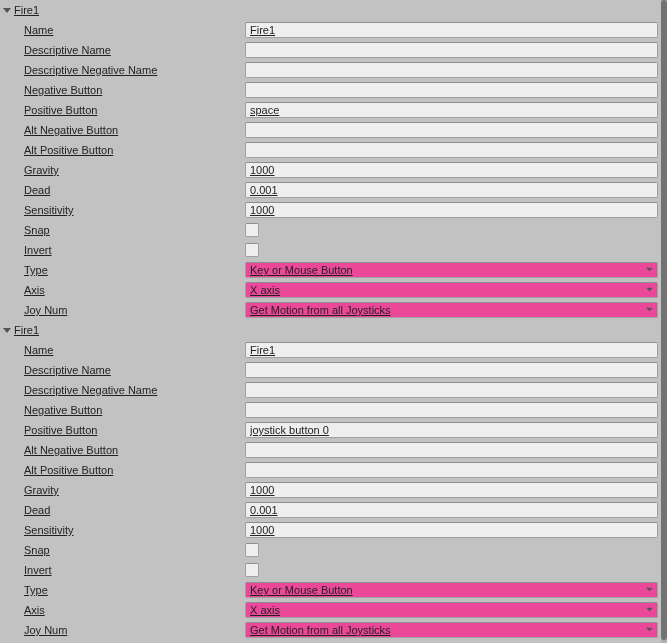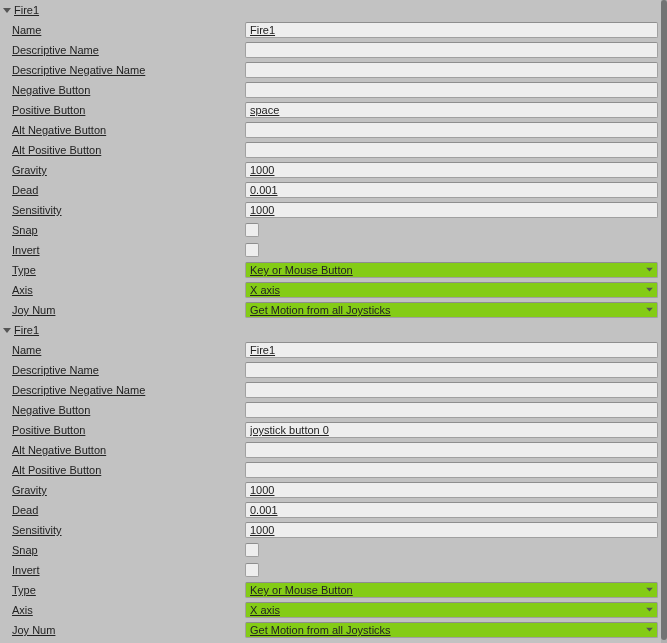--- a/index.html
+++ b/index.html
@@ -35,21 +35,21 @@
     align-items: center;
     color: #555;
     font-size: 9px;
   }
   .foldout svg { display: block; }
   .section-label {
     color: #222;
   }
   .label-col {
     width: 245px;
-    padding-left: 12px;
+    padding-left: 24px;
     color: #222;
     display: flex;
     align-items: center;
     height: 100%;
   }
   .field-col {
     flex: 1;
     padding-right: 4px;
     display: flex;
     align-items: center;
@@ -76,21 +76,21 @@
     border-radius: 2px;
     background: #eeeeee;
     display: inline-block;
   }
   .dropdown {
     width: 100%;
     height: 16px;
     border: 1px solid #a0a0a0;
     border-top-color: #8e8e8e;
     border-radius: 2px;
-    background: #84cc16;
+    background: #ec4899;
     font-size: 11px;
     padding: 0 14px 0 4px;
     display: flex;
     align-items: center;
     position: relative;
     cursor: pointer;
     color: #222;
   }
   .dropdown .chev {
     position: absolute;

